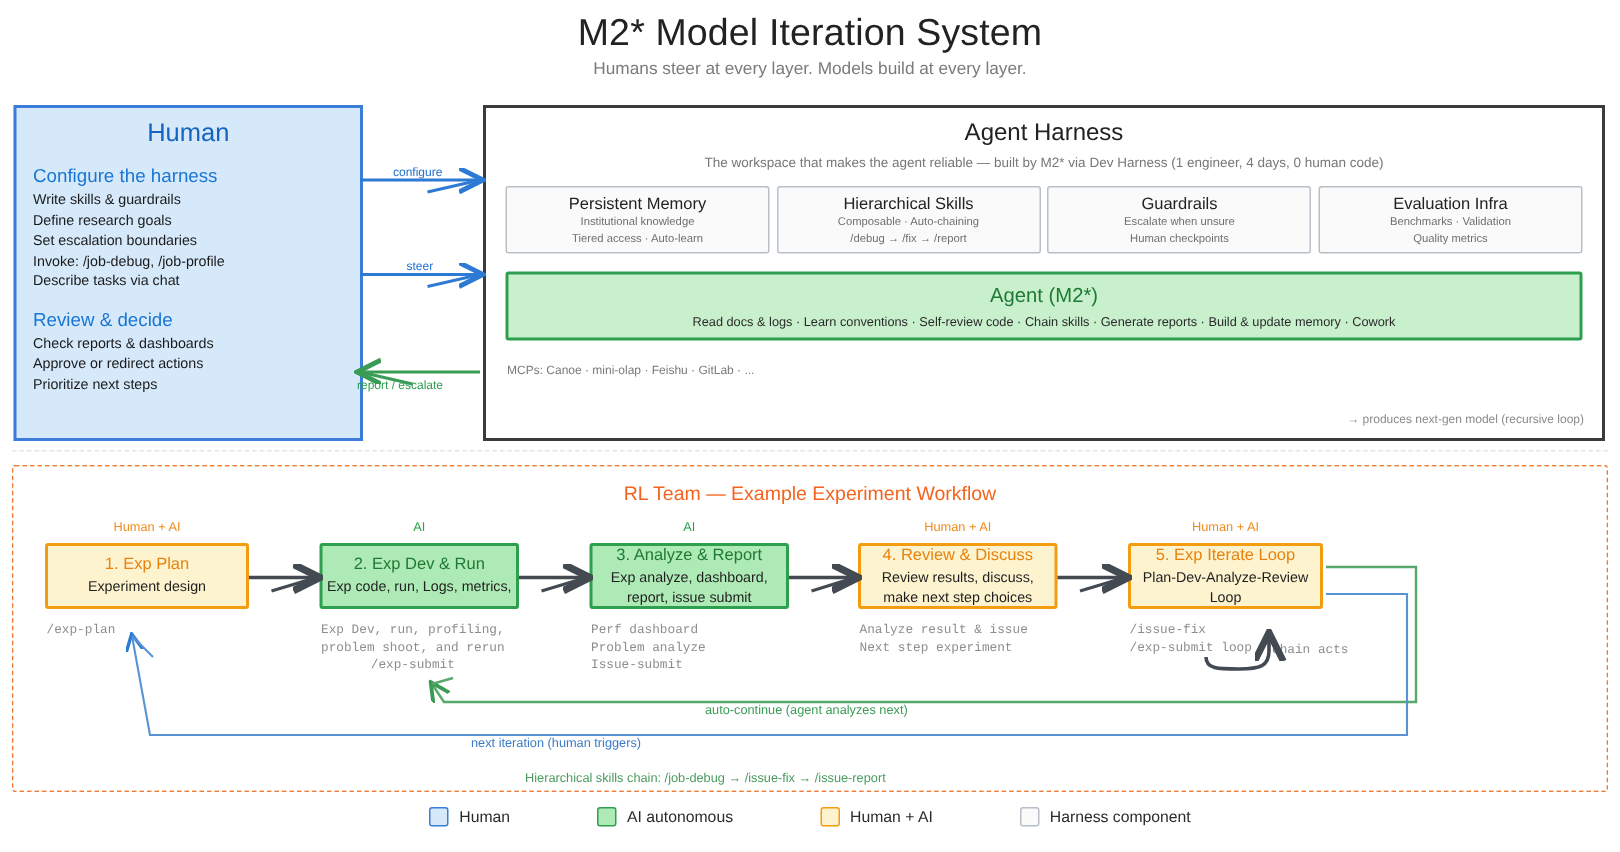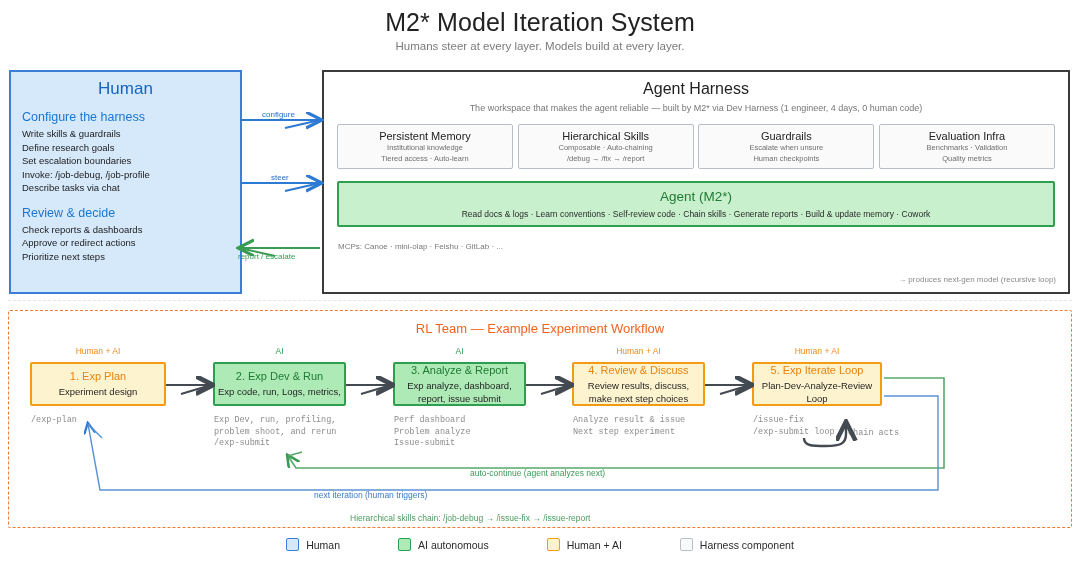--- a/index.html
+++ b/index.html
@@ -240,21 +240,21 @@
   </div>
   <div class="step-note" style="left:31px; top:415px;">/exp-plan</div>
 
   <div class="step" style="left:213px; top:362px; width:133px; height:44px;">
     <div class="step-tag tag-ai">AI</div>
     <div class="step-box box-ai">
       <div class="step-h ai">2. Exp Dev &amp; Run</div>
       <div class="step-d">Exp code, run, Logs, metrics,</div>
     </div>
   </div>
-  <div class="step-note" style="left:214px; top:415px;">Exp Dev, run, profiling,
+  <div class="step-note" style="left:214px; top:415px;text-align:center;">Exp Dev, run, profiling,
 problem shoot, and rerun
 /exp-submit</div>
 
   <div class="step" style="left:393px; top:362px; width:133px; height:44px;">
     <div class="step-tag tag-ai">AI</div>
     <div class="step-box box-ai">
       <div class="step-h ai">3.  Analyze &amp; Report</div>
       <div class="step-d" style="white-space:pre-line;">Exp analyze, dashboard,
 report, issue submit</div>
     </div>

